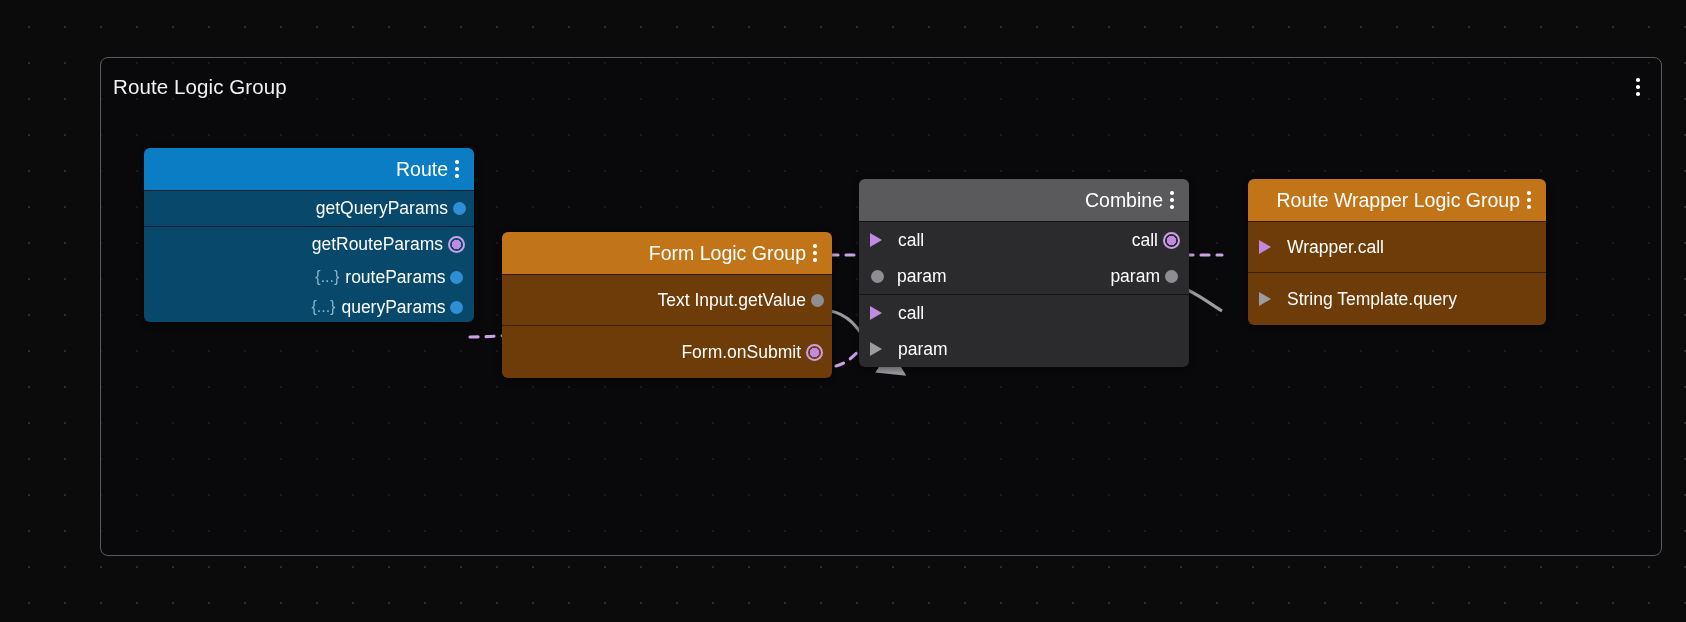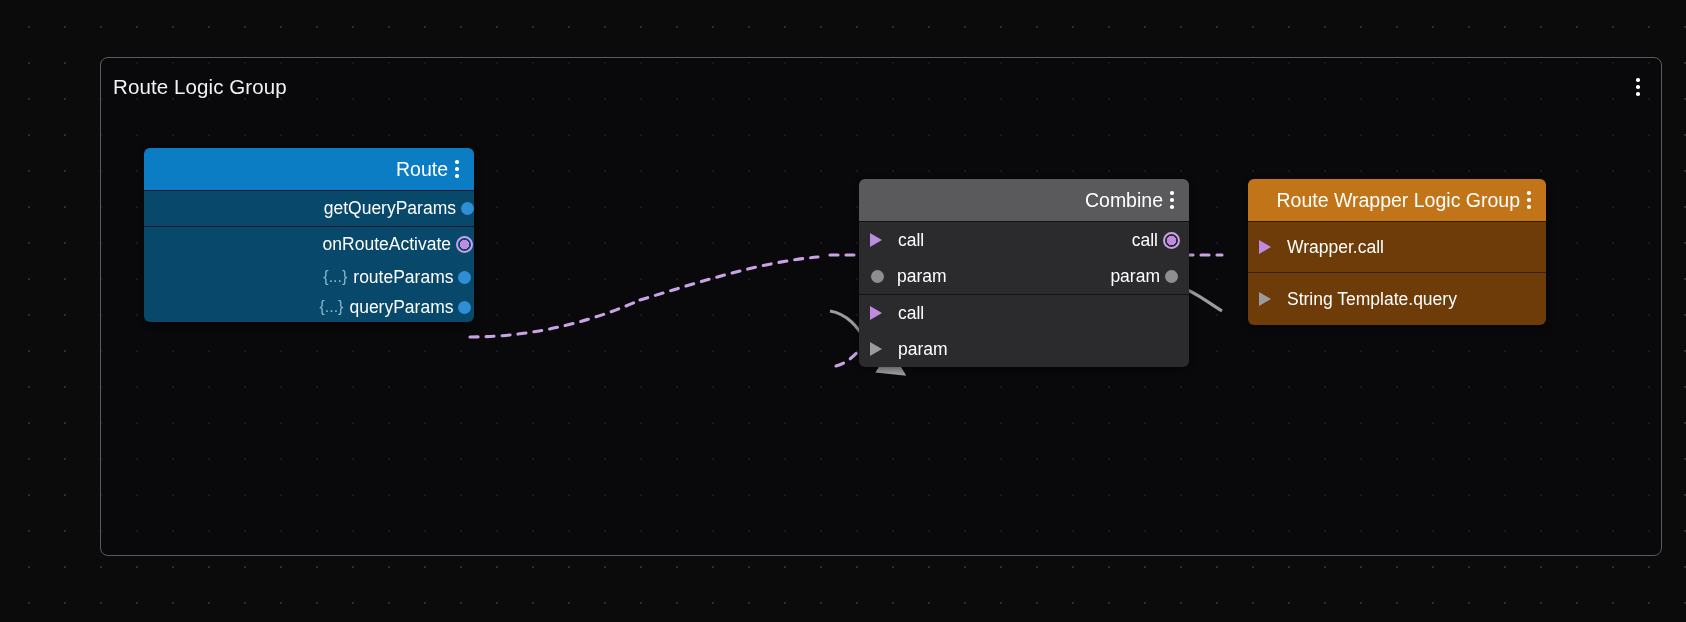--- a/index.html
+++ b/index.html
@@ -111,21 +111,21 @@
   
   .row {
     display: flex;
     align-items: center;
     height: 35px;
     box-sizing: border-box;
     color: #ffffff;
     font-size: 17.5px;
     white-space: nowrap;
   }
-  .row.right { justify-content: flex-end; padding-right: 0; }
+  .row.right { justify-content: flex-end; padding-right: 8px; }
   .row.left  { justify-content: flex-start; padding-left: 8px; }
   .row-label { padding: 0 4px; }
   .row-prefix { color: #86b6cd; padding-right: 2px; font-size: 16px; }
 
   
   .port { width: 14px; height: 14px; flex: 0 0 14px; position: relative; }
   .port.dot-blue::after,
   .port.dot-gray::after {
     content: "";
     position: absolute;
@@ -244,37 +244,59 @@
     <div class="node-section">
       <div class="row right">
         <span class="row-label">getQueryParams</span>
         <span class="port dot-blue"></span>
       </div>
     </div>
 
 
     <div class="node-section">
       <div class="row right">
-        <span class="row-label">onRouteActivate</span>
+        <span class="row-label">getRouteParams</span>
         <span class="port ring-purple"></span>
       </div>
       <div class="row right" style="height:30px">
         <span class="row-prefix">{...}</span>
         <span class="row-label">routeParams</span>
         <span class="port dot-blue" style="margin-right:2.5px"></span>
       </div>
       <div class="row right" style="height:30px">
         <span class="row-prefix">{...}</span>
         <span class="row-label">queryParams</span>
         <span class="port dot-blue" style="margin-right:2.5px"></span>
       </div>
     </div>
 
   </div>
 
+  <div class="node orange" id="node-form">
+    <div class="node-header">
+      <div class="node-title">Form Logic Group</div>
+      <div class="kebab">
+          <i></i>
+          <i></i>
+          <i></i>
+        </div>
+    </div>
+    <div class="node-section">
+      <div class="row right" style="height:50px">
+        <span class="row-label">Text Input.getValue</span>
+        <span class="port dot-gray"></span>
+      </div>
+    </div>
+    <div class="node-section">
+      <div class="row right" style="height:52px">
+        <span class="row-label">Form.onSubmit</span>
+        <span class="port ring-purple"></span>
+      </div>
+    </div>
+  </div>
 
   <div class="node gray" id="node-combine">
     <div class="node-header">
       <div class="node-title">Combine</div>
       <div class="kebab">
           <i></i>
           <i></i>
           <i></i>
         </div>
     </div>

